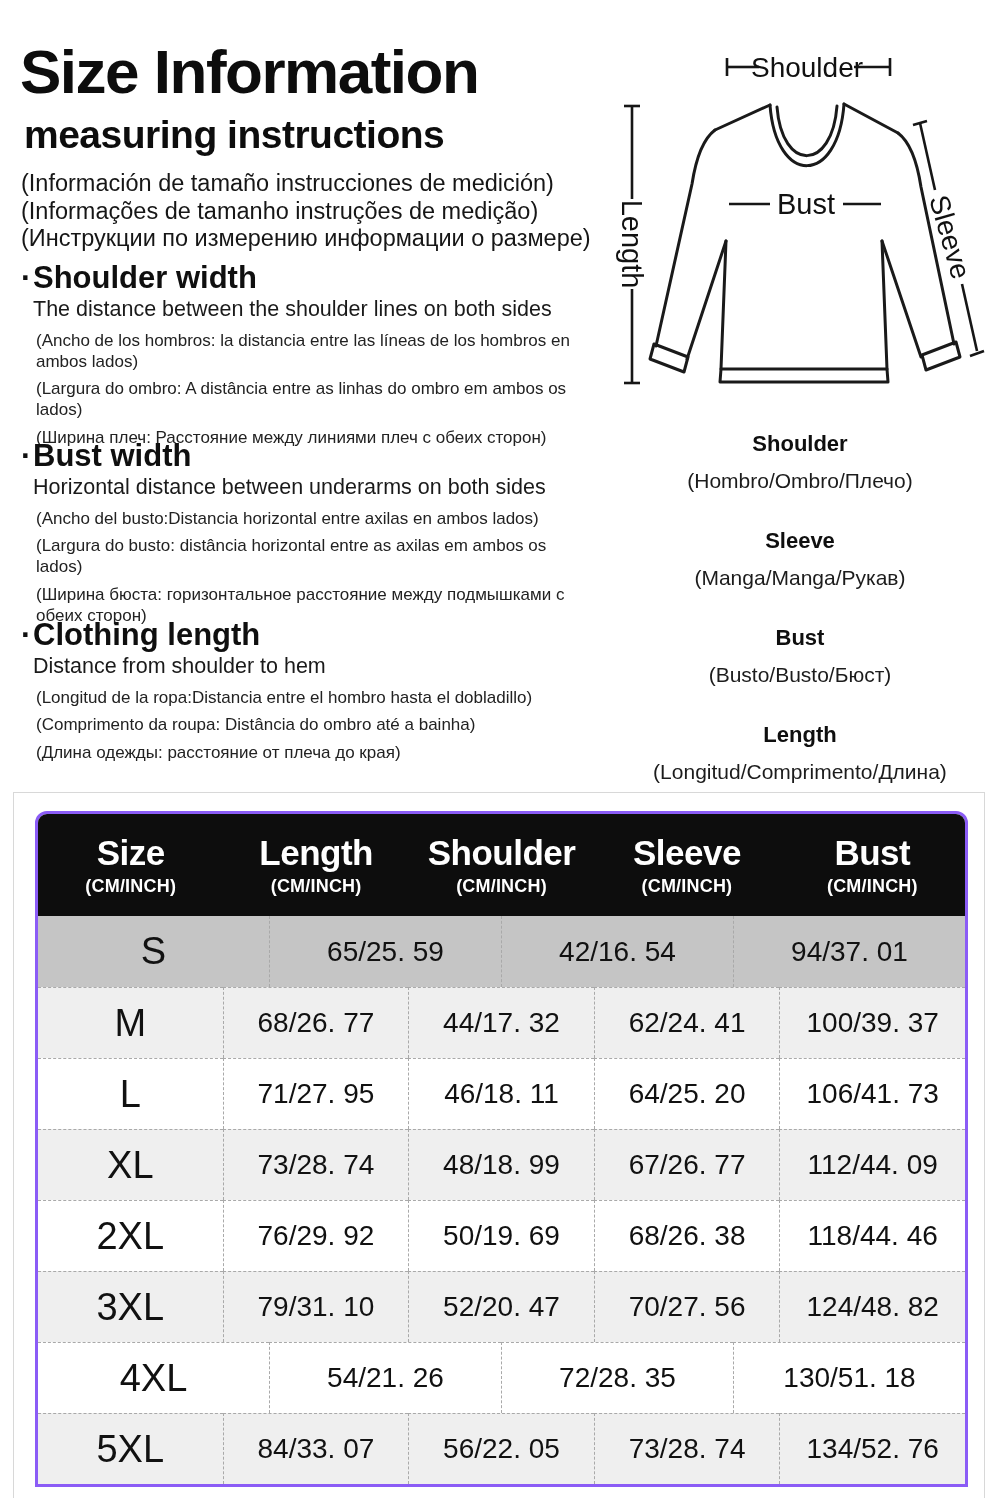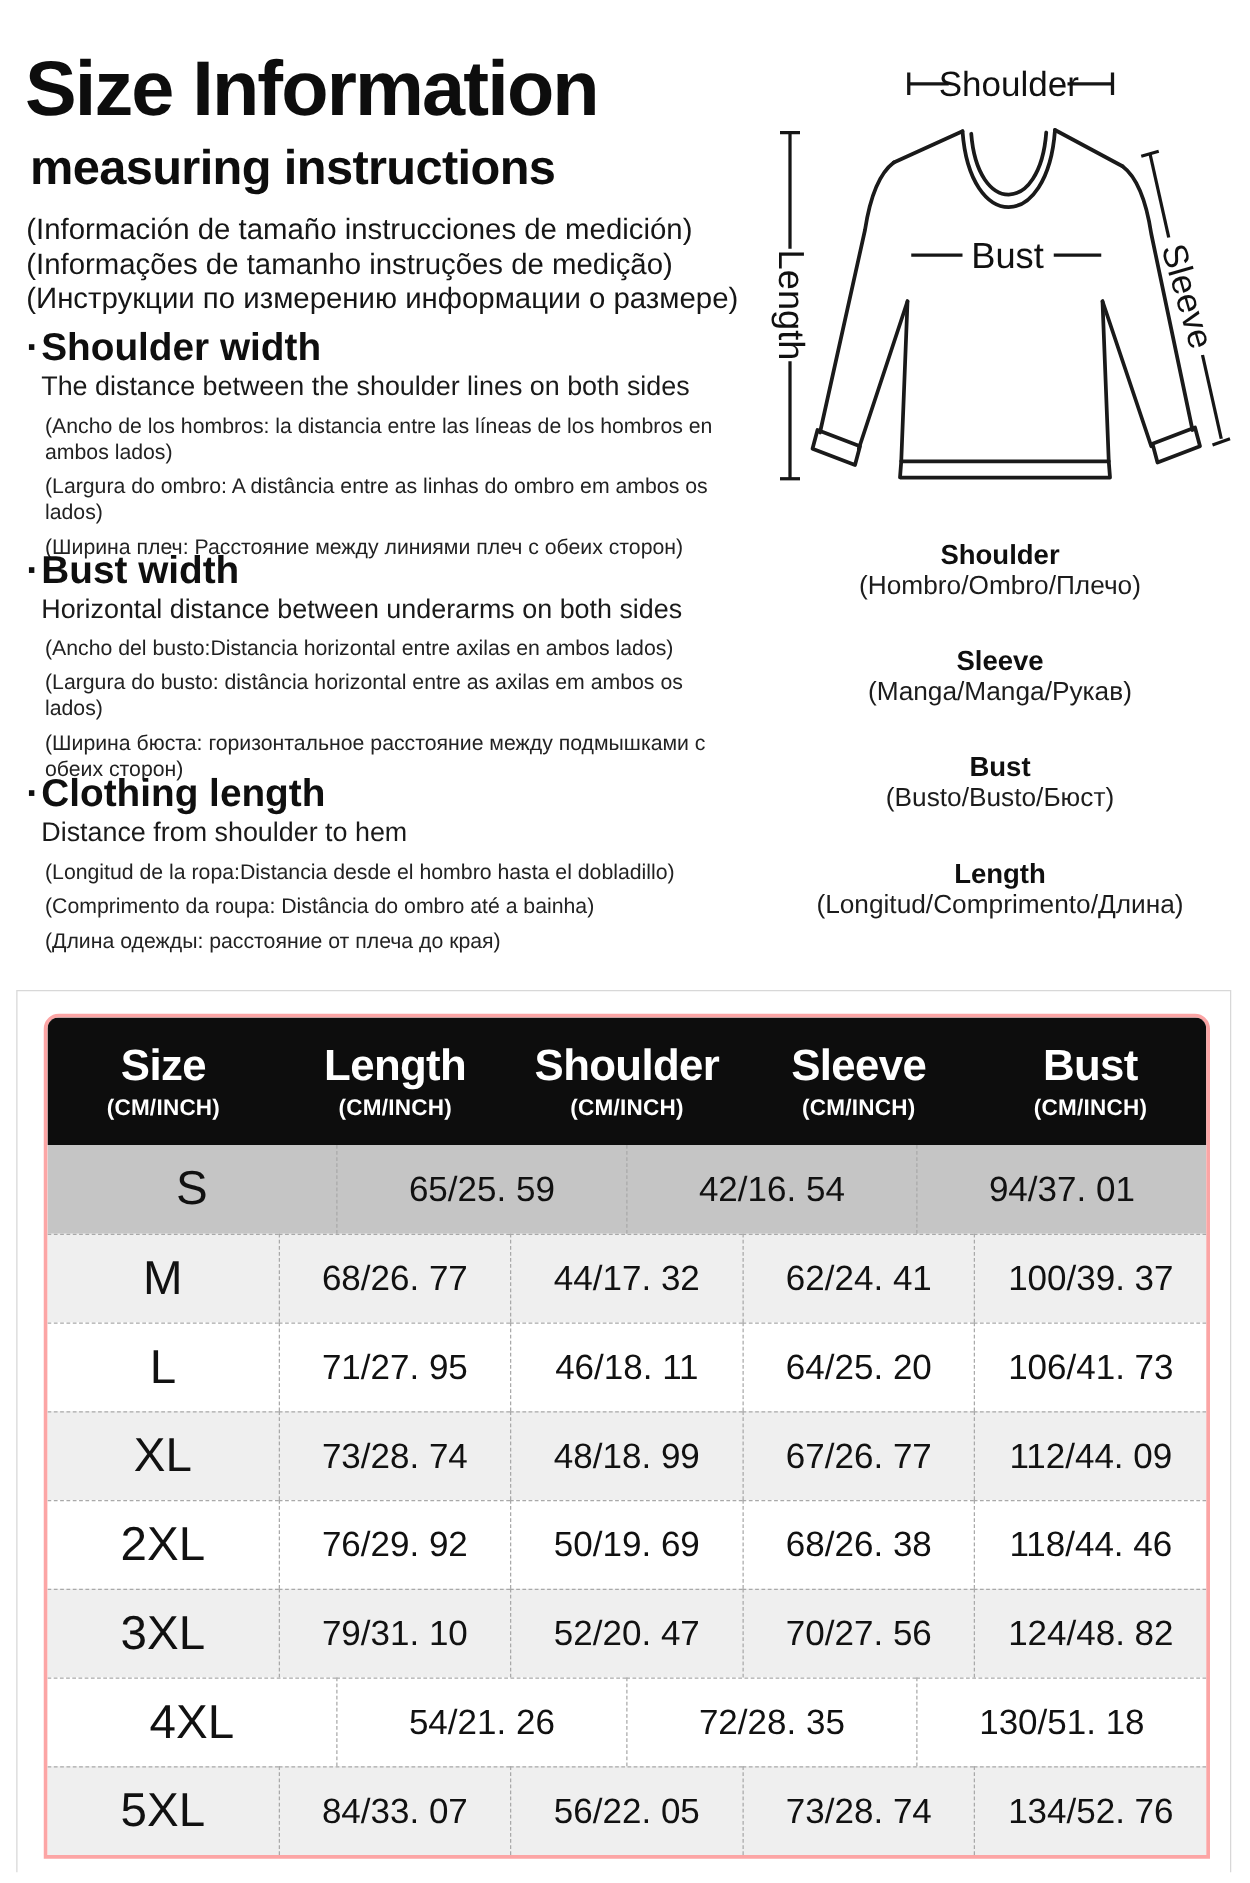--- a/index.html
+++ b/index.html
@@ -18,24 +18,24 @@
   .sec-title .bullet{display:inline-block;width:12px;font-size:31px;}
   .sec-desc{margin-left:12px;font-size:21.5px;line-height:27px;color:#1a1a1a;white-space:nowrap;}
   .sec-trans{margin-left:15px;margin-top:6.5px;font-size:17px;line-height:21px;color:#222;width:545px;}
   
   .shirt-svg{position:absolute;left:600px;top:26px;}
   .shirt-svg text{fill:#111;font-family:"Liberation Sans","DejaVu Sans",sans-serif;}
   
   .legend{position:absolute;left:605px;top:432px;width:390px;text-align:center;}
   .legend-item{margin-bottom:37px;}
   .legend-label{font-size:22px;line-height:24px;font-weight:700;color:#0f0f0f;}
-  .legend-trans{font-size:21px;line-height:23px;margin-top:1px;color:#1c1c1c;}
+  .legend-trans{font-size:21px;line-height:23px;margin-top:13px;color:#1c1c1c;}
   
   .table-card{position:absolute;left:13px;top:792px;width:972px;height:712px;background:#ffffff;border:1px solid #d8d8d8;box-sizing:border-box;}
-  .size-table{position:absolute;left:21px;top:18px;width:927px;border:3px solid #fca5a5;border-top-left-radius:12px;border-top-right-radius:12px;overflow:hidden;background:#ffffff;}
+  .size-table{position:absolute;left:21px;top:18px;width:927px;border:3px solid #8b5cf6;border-top-left-radius:12px;border-top-right-radius:12px;overflow:hidden;background:#ffffff;}
   .thead{display:flex;background:#0d0d0d;color:#ffffff;height:102px;align-items:center;}
   .thcol{flex:1;text-align:center;}
   .thlabel{font-size:35px;font-weight:700;letter-spacing:-0.5px;}
   .thunit{font-size:18px;font-weight:700;margin-top:3px;letter-spacing:0.2px;text-align:center;}
   .trow{display:flex;height:71px;background:#ffffff;}
   .trow:nth-child(1){background:#c5c5c5;}
   .trow:nth-child(even){background:#efefef;}
   .trow + .trow .tcell{border-top:1px dashed #a9a9a9;}
   .tcell{flex:1;display:flex;align-items:center;justify-content:center;font-size:28px;color:#111;}
   .tcell + .tcell{border-left:1px dashed #a9a9a9;}
@@ -66,21 +66,21 @@
     <div class="sec-title"><span class="bullet">·</span><span>Bust width</span></div>
     <div class="sec-desc">Horizontal distance between underarms on both sides</div>
     <div class="sec-trans">(Ancho del busto:Distancia horizontal entre axilas en ambos lados)</div>
     <div class="sec-trans">(Largura do busto: distância horizontal entre as axilas em ambos os lados)</div>
     <div class="sec-trans">(Ширина бюста: горизонтальное расстояние между подмышками с обеих сторон)</div>
   </div>
 
   <div class="section" style="top:617px;">
     <div class="sec-title"><span class="bullet">·</span><span>Clothing length</span></div>
     <div class="sec-desc">Distance from shoulder to hem</div>
-    <div class="sec-trans">(Longitud de la ropa:Distancia desde el hombro hasta el dobladillo)</div>
+    <div class="sec-trans">(Longitud de la ropa:Distancia entre el hombro hasta el dobladillo)</div>
     <div class="sec-trans">(Comprimento da roupa: Distância do ombro até a bainha)</div>
     <div class="sec-trans">(Длина одежды: расстояние от плеча до края)</div>
   </div>
 
   <svg class="shirt-svg" width="400" height="390" viewBox="0 0 400 390" fill="none">
 
     <g stroke="#161616" stroke-width="2.6">
       <line x1="127" y1="32" x2="127" y2="50"></line>
       <line x1="127" y1="41" x2="159" y2="41"></line>
       <line x1="254" y1="41" x2="290" y2="41"></line>

